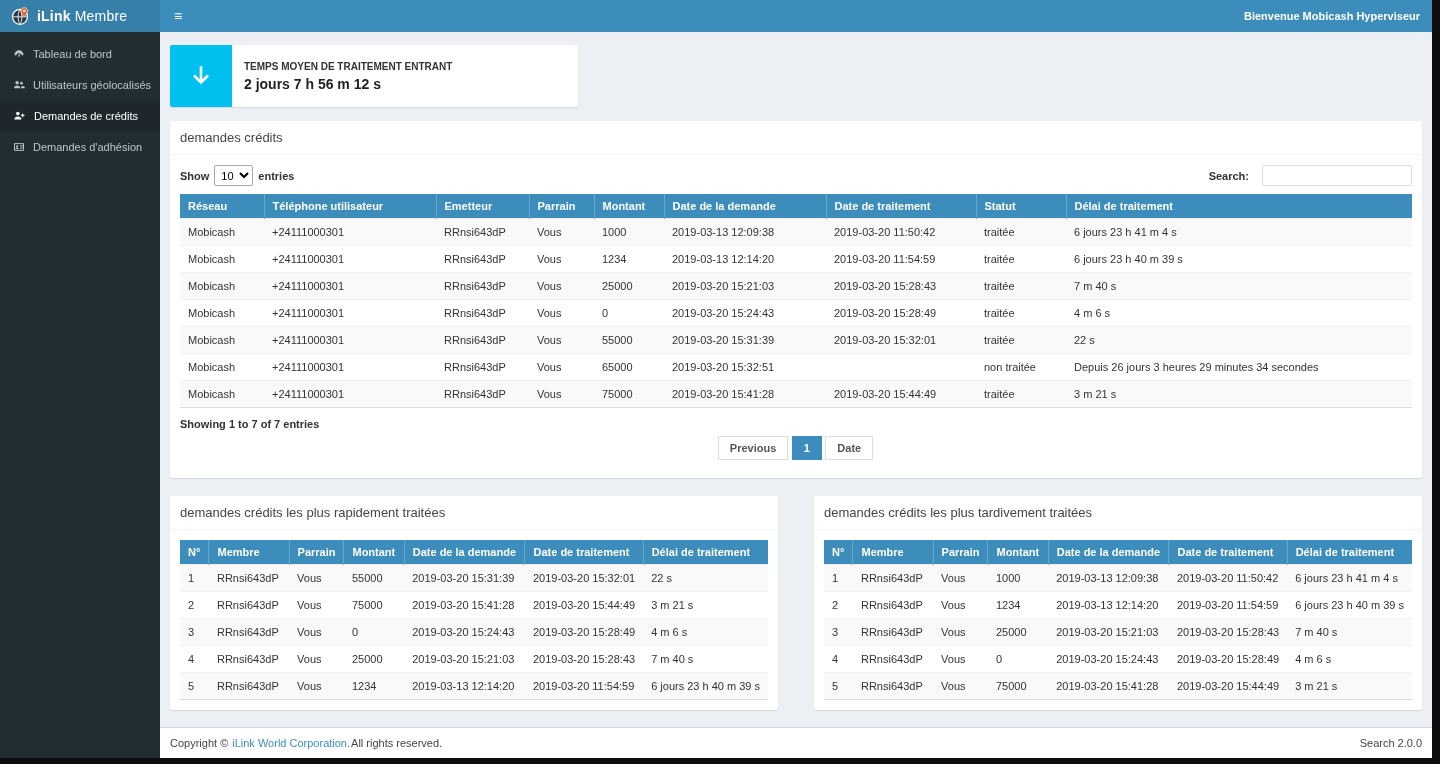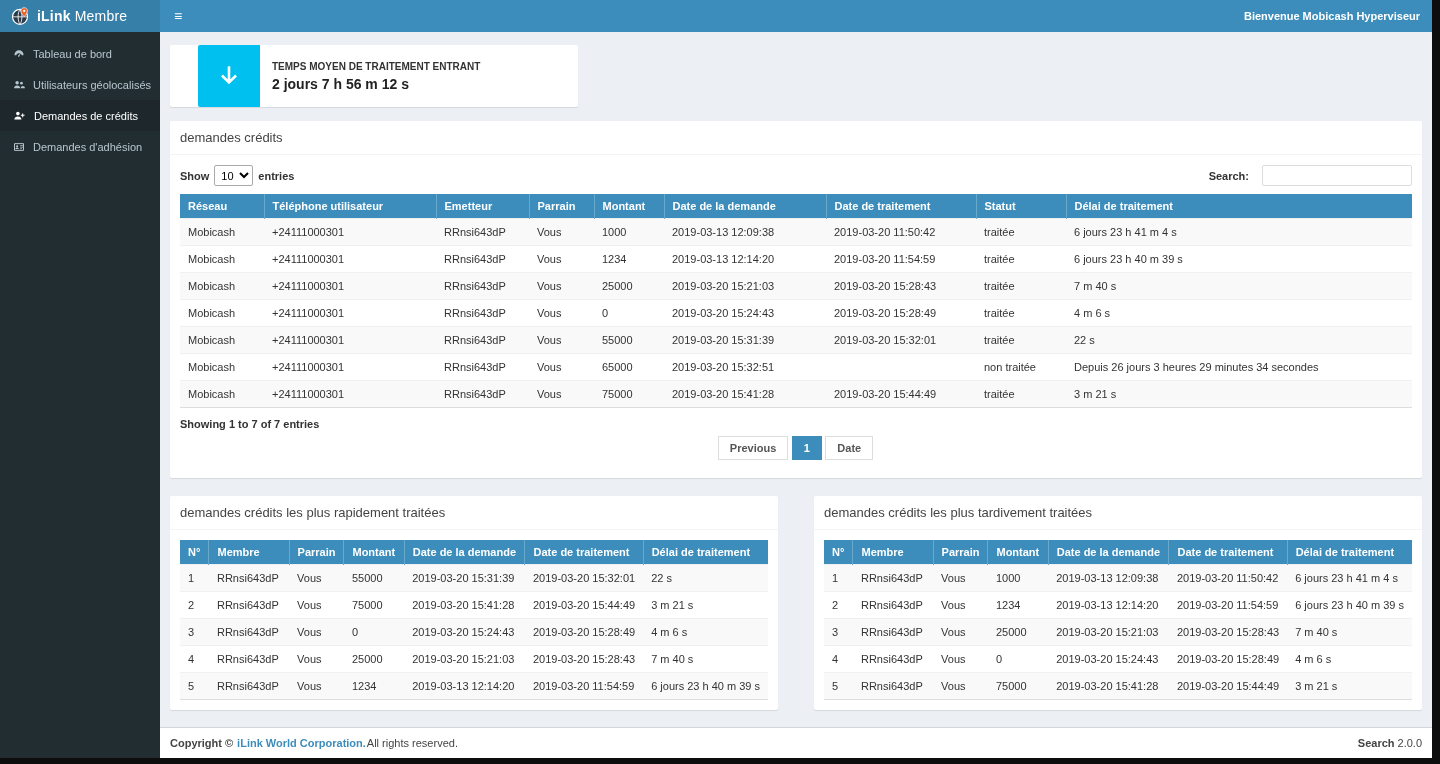--- a/index.html
+++ b/index.html
@@ -24,21 +24,21 @@
   .body-row{flex:1; display:flex; min-height:0;}
   .sidebar{width:160px; flex:0 0 160px; background:var(--sidebar-bg,#222d32); padding-top:6px;}
   .menu-item{display:flex; align-items:center; gap:8px; height:31px; padding-left:12px; color:var(--sidebar-text,#b8c7ce); font-size:11px; cursor:pointer;}
   .menu-item.active{background:var(--sidebar-active-bg,#1e282c); color:#fff;gap:9px;}
   .mi-icon{width:13px; height:13px; display:inline-flex; align-items:center; justify-content:center;}
   .mi-icon svg{width:12px; height:12px; fill:currentColor;}
   .main{flex:1; display:flex; flex-direction:column; min-width:0; background:var(--content-bg,#ecf0f5);}
   .content{flex:1; padding:13px 10px 0 10px; overflow:hidden;}
 
   
-  .info-box{width:408px; background:#fff; display:flex; box-shadow:0 1px 1px rgba(0,0,0,.1); border-radius:2px; margin-bottom:14px;padding-left:28px;}
+  .info-box{width:408px; background:#fff; display:flex; box-shadow:0 1px 1px rgba(0,0,0,.1); border-radius:2px; margin-bottom:14px;}
   .info-icon{width:62px; height:62px; background:var(--info-icon-bg,#00c0ef); display:flex; align-items:center; justify-content:center; border-radius:2px 0 0 2px;}
   .info-text{padding:10px 12px; display:flex; flex-direction:column; justify-content:center;}
   .info-title{font-size:10px; font-weight:700; color:#333; text-transform:uppercase; margin-bottom:4px;}
   .info-value{font-size:14px; font-weight:700; color:#222;}
 
   
   .panel{background:#fff; box-shadow:0 1px 1px rgba(0,0,0,.1); border-radius:2px; margin-bottom:18px;}
   .panel-title{font-size:13px; color:#444; padding:9px 10px; border-bottom:1px solid #f4f4f4;}
   .panel-body{padding:10px;}
 
@@ -73,21 +73,21 @@
   .summary{font-size:11px; font-weight:700; color:#333; margin:10px 0 6px 0;}
   .pagination{text-align:center; margin:6px 0 8px 0;}
   .page-btn{display:inline-block; font-size:11px; color:#555; background:#fff; border:1px solid #ddd; padding:5px 11px; margin-left:-1px; cursor:pointer; text-decoration:none;font-weight:bold;}
   .page-btn.active{background:var(--navbar,#3c8dbc); border-color:var(--navbar,#3c8dbc); color:#fff;}
 
   .panels-row{display:flex; gap:36px;}
   .panels-row .panel{flex:1; min-width:0;}
 
   
   .footer{margin-top:auto; background:#fff; border-top:1px solid #d2d6de; padding:9px 10px; display:flex; justify-content:space-between; font-size:11px; color:#444;}
-  .footer .b{font-weight:700;text-align:center;}
+  .footer .b{font-weight:400;text-align:center;}
   .footer-link{color:var(--link,#3c8dbc); text-decoration:none; cursor:pointer; margin:0 3px;}
   .footer-left .b{margin-right:1px;}
   .footer-right .b{margin-right:3px;}
 
   
   .v-scroll{position:absolute; right:0; top:0; width:8px; height:764px; background:#0d0d0d; cursor:pointer;}
   .h-scroll{position:absolute; left:0; bottom:0; width:1440px; height:6px; background:#0d0d0d; cursor:pointer;}
 </style>
 </head>
 <body>

